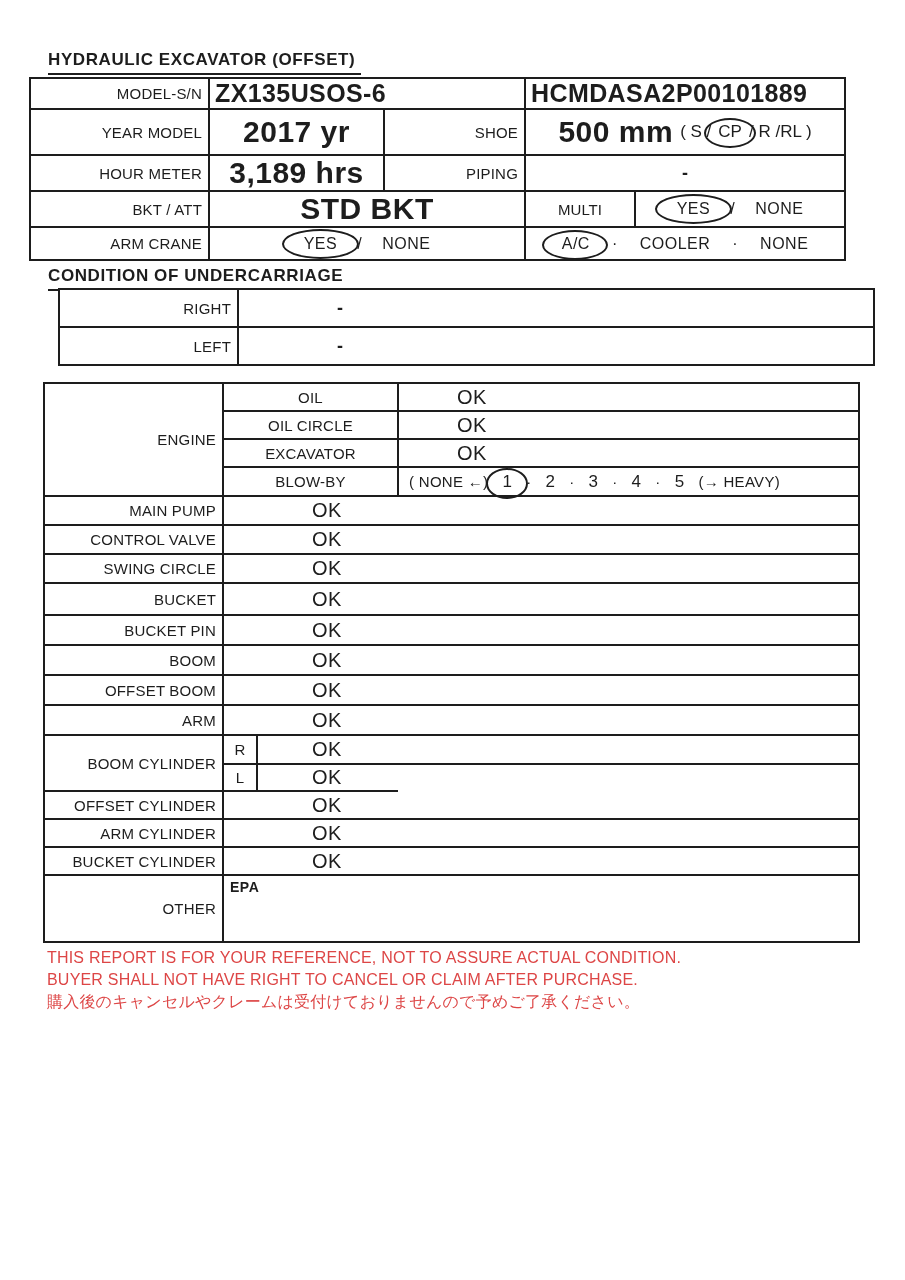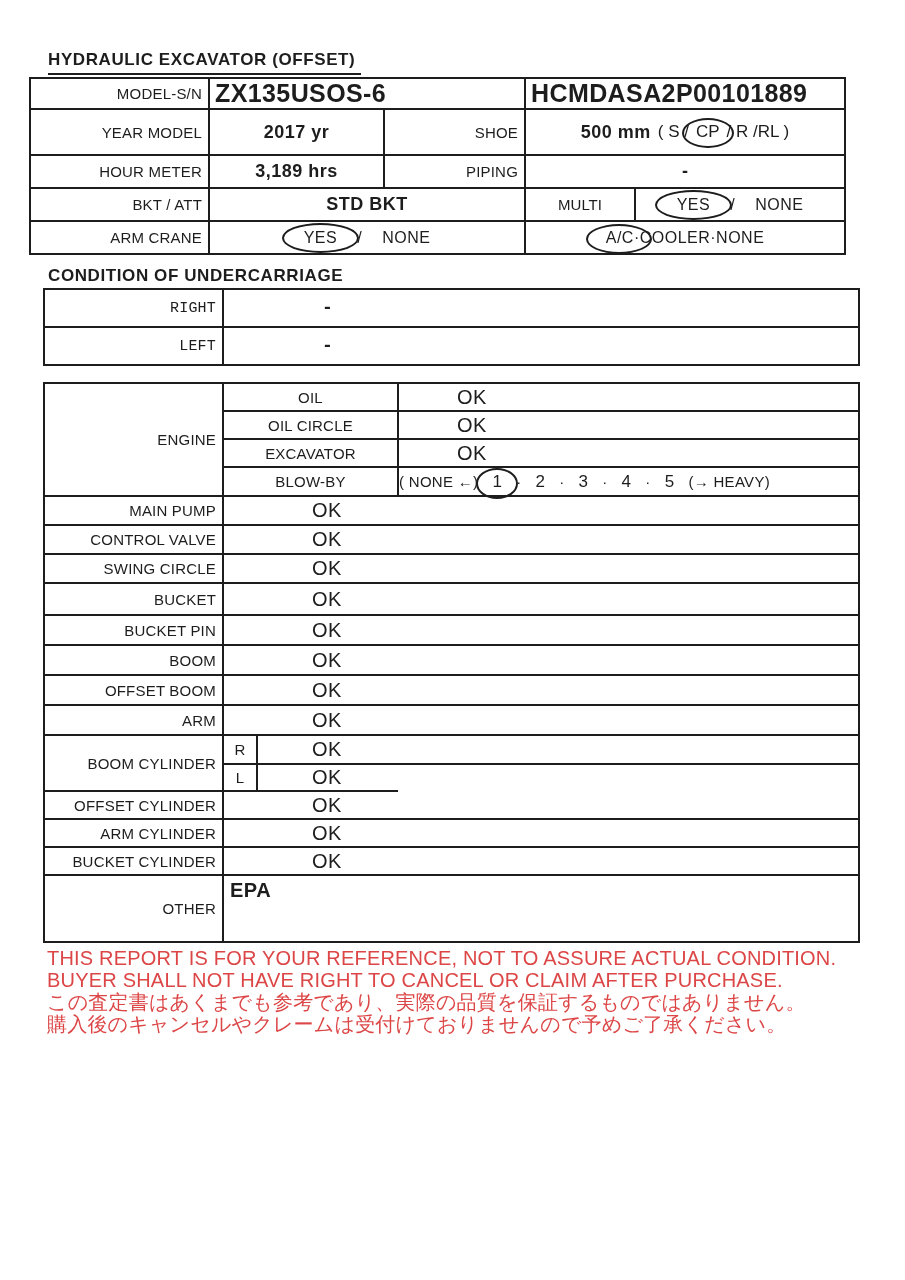--- a/index.html
+++ b/index.html
@@ -16,38 +16,38 @@
     font-size:17px;font-weight:600;letter-spacing:0.6px;
     padding:0 6px 3px 0;border-bottom:2px solid var(--ink);
   }
 
   table.tbl{border-collapse:collapse;table-layout:fixed;position:absolute;background:#fff;}
   table.tbl td{border:2px solid var(--ink);padding:0;vertical-align:middle;overflow:visible;white-space:nowrap;}
 
   .lbl{text-align:right;padding-right:6px !important;font-size:15px;letter-spacing:0.2px;}
   .center{text-align:center;}
   .big{font-size:25px;font-weight:600;padding-left:5px !important;letter-spacing:0.4px;}
-  .val{font-size:18px;font-weight:600;letter-spacing:0.5px;}
+  .val{font-size:30px;font-weight:600;letter-spacing:0.5px;}
   .paren{font-size:17px;}
   .yn{font-size:16px;letter-spacing:0.5px;}
   .dash{font-size:18px;font-weight:600;}
   .dash-pad{padding-left:98px !important;font-size:18px;font-weight:600;}
   .ok{font-size:20px;letter-spacing:0.5px;}
   .ok-main{padding-left:88px !important;}
   .ok-sub{padding-left:58px !important;}
   .ok-rl{padding-left:54px !important;}
   .sub-lbl{font-size:15px;text-align:center;letter-spacing:0.2px;}
   .rl{font-size:15px;text-align:center;}
-  .top-left{vertical-align:top !important;text-align:left;padding:3px 0 0 6px !important;font-size:20px;font-weight:600;letter-spacing:0.5px;}
+  .top-left{vertical-align:top !important;text-align:left;padding:3px 0 0 6px !important;font-size:14px;font-weight:600;letter-spacing:0.5px;}
 
   .inflex{display:inline-flex;align-items:center;justify-content:center;}
   .gap20{gap:20px;}
-  .gap10{gap:0;}
+  .gap10{gap:22px;}
   .gap6{gap:7px;}
-  .blowflex{display:flex;align-items:center;gap:14px;font-size:15px;letter-spacing:0.3px;}
+  .blowflex{display:flex;align-items:center;gap:14px;padding-left:10px;font-size:15px;letter-spacing:0.3px;}
   .blow-num{font-size:17px;}
   .blow-edge{font-size:15px;}
 
   
   .circ{position:relative;display:inline-block;}
   .circ::after{
     content:"";position:absolute;border:2px solid var(--ink);border-radius:50%;
     pointer-events:none;
   }
   .cw-yes::after{left:-22px;right:-22px;top:-6px;bottom:-6px;}
@@ -55,21 +55,21 @@
   .cw-cp::after{left:-14px;right:-14px;top:-4px;bottom:-6px;}
   .cw-num::after{left:-16px;right:-16px;top:-4px;bottom:-7px;}
 
   
   .nb-b{border-bottom:none !important;}
   .nb-t{border-top:none !important;}
   .nb-r{border-right:none !important;}
   .nb-l{border-left:none !important;}
 
   .disclaimer{position:absolute;left:47px;top:947px;color:var(--red);}
-  .dis-line{font-size:20px;line-height:22px;letter-spacing:0.2px;white-space:nowrap;}
+  .dis-line{font-size:16px;line-height:22px;letter-spacing:0.2px;white-space:nowrap;}
 </style>
 </head>
 <body>
 
 <div class="page">
 
   <div class="sec-title" style="left:48px;top:50px;">HYDRAULIC EXCAVATOR (OFFSET)</div>
 
   <table class="tbl" style="left:29px;top:77px;width:815px;">
     <colgroup>
@@ -133,21 +133,21 @@
           <span class="yn">·</span>
           <span class="yn">NONE</span>
         </div>
       </td>
     </tr>
   </tbody>
     </table>
 
   <div class="sec-title" style="left:48px;top:266px;">CONDITION OF UNDERCARRIAGE</div>
 
-  <table class="tbl" style="left:43px;top:288px;width:815px;font-family:Liberation Mono, monospace;">
+  <table class="tbl" style="left:58px;top:288px;width:815px;">
     <colgroup>
         <col style="width:179px">
         <col style="width:636px">
       </colgroup>
     <tbody>
         <tr style="height:38px">
       <td class="lbl">RIGHT</td>
       <td class="dash-pad">-</td>
     </tr>
     <tr style="height:38px">
@@ -257,17 +257,16 @@
     <tr style="height:67px">
       <td class="lbl">OTHER</td>
       <td class="top-left" colspan="3">EPA</td>
     </tr>
   </tbody>
     </table>
 
   <div class="disclaimer">
     <div class="dis-line">THIS REPORT IS FOR YOUR REFERENCE, NOT TO ASSURE ACTUAL CONDITION.</div>
     <div class="dis-line">BUYER SHALL NOT HAVE RIGHT TO CANCEL OR CLAIM AFTER PURCHASE.</div>
-    <div class="dis-line">この査定書はあくまでも参考であり、実際の品質を保証するものではありません。</div>
     <div class="dis-line">購入後のキャンセルやクレームは受付けておりませんので予めご了承ください。</div>
   </div>
 
 </div>
 
 </body></html>

